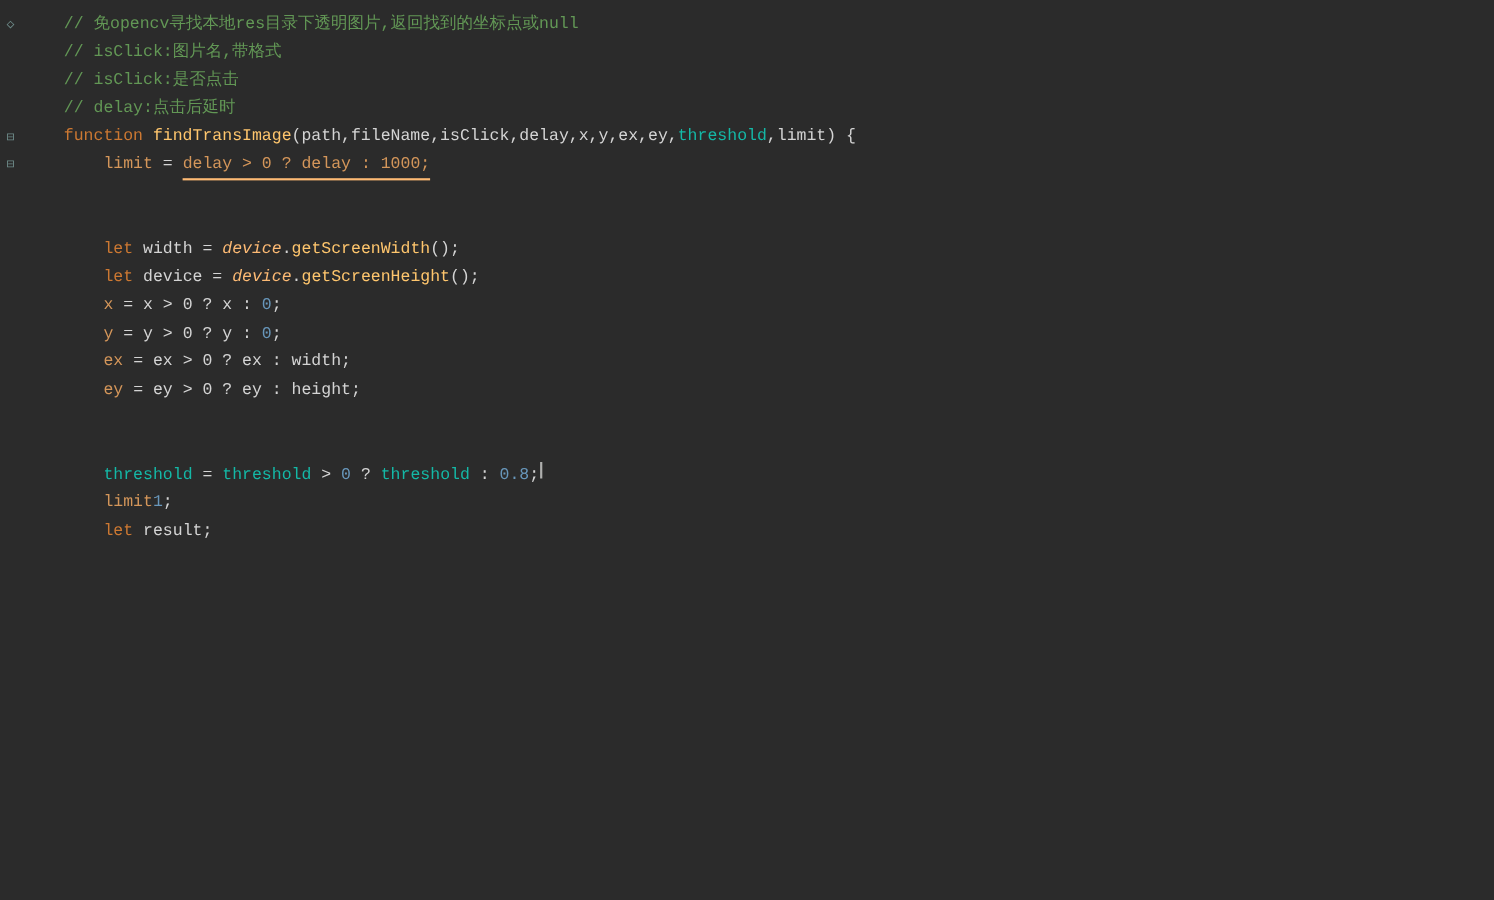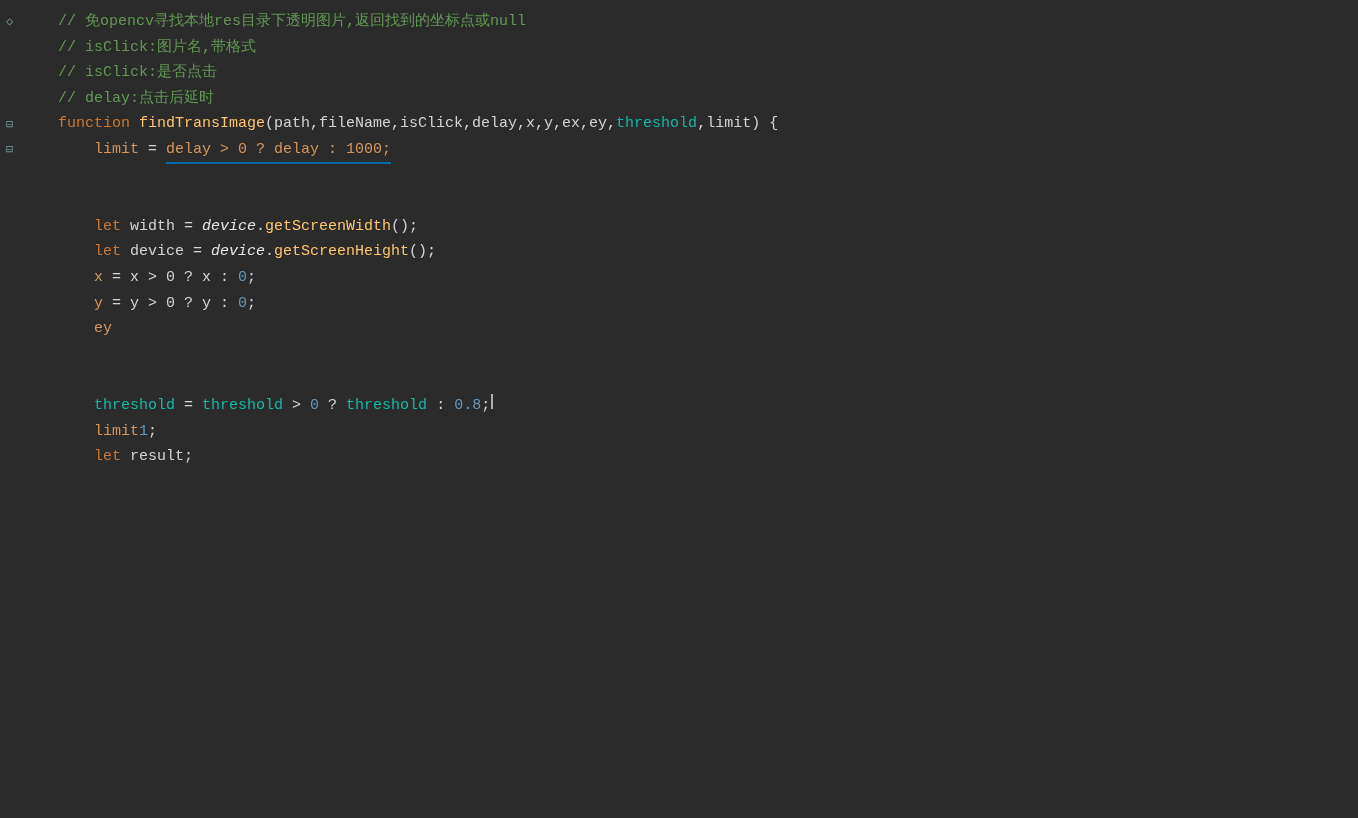--- a/index.html
+++ b/index.html
@@ -67,26 +67,26 @@
       display: flex;
       align-items: baseline;
       height: 25.6px;
       white-space: pre;
     }
 
     .c-comment { color: #629755; }
     .c-keyword { color: #cc7832; }
     .c-function { color: #ffc66d; }
     .c-number { color: #6897bb; }
-    .c-object { color: #e5e5e5; font-style: italic; }
+    .c-object { color: #fdba74; font-style: italic; }
     .c-threshold { color: #14b8a6; }
     .c-orange { color: #d4965a; }
 
     .squiggly {
-      border-bottom: 2px solid #0369a1;
+      border-bottom: 2px solid #fdba74;
       text-decoration: none;
     }
 
     .cursor {
       display: inline-block;
       width: 2px;
       height: 15px;
       background-color: #aeafad;
       vertical-align: middle;
       margin-left: 1px;
@@ -132,20 +132,21 @@
       <div class="line"><span class="c-comment">// isClick:是否点击</span></div>
       <div class="line"><span class="c-comment">// delay:点击后延时</span></div>
       <div class="line"><span class="c-keyword">function </span><span class="c-function">findTransImage</span><span>(path,fileName,isClick,delay,x,y,ex,ey,</span><span class="c-threshold">threshold</span><span>,limit) {</span></div>
       <div class="line"><span>    </span><span class="c-orange">limit</span><span> = </span><span class="c-orange squiggly">delay &gt; 0 ? delay : 1000;</span></div>
       <div class="line"></div>
       <div class="line"></div>
       <div class="line"><span>    </span><span class="c-keyword">let </span><span>width = </span><span class="c-object">device</span><span>.</span><span class="c-function">getScreenWidth</span><span>();</span></div>
       <div class="line"><span>    </span><span class="c-keyword">let </span><span>device = </span><span class="c-object">device</span><span>.</span><span class="c-function">getScreenHeight</span><span>();</span></div>
       <div class="line"><span>    </span><span class="c-orange">x</span><span> = x &gt; 0 ? x : </span><span class="c-number">0</span><span>;</span></div>
       <div class="line"><span>    </span><span class="c-orange">y</span><span> = y &gt; 0 ? y : </span><span class="c-number">0</span><span>;</span></div>
-      <div class="line"><span>    </span><span class="c-orange">ey</span></div>
+      <div class="line"><span>    </span><span class="c-orange">ex</span><span> = ex &gt; 0 ? ex : width;</span></div>
+      <div class="line"><span>    </span><span class="c-orange">ey</span><span> = ey &gt; 0 ? ey : height;</span></div>
       <div class="line"></div>
       <div class="line"></div>
       <div class="line"><span>    </span><span class="c-threshold">threshold</span><span> = </span><span class="c-threshold">threshold</span><span> &gt; </span><span class="c-number">0</span><span> ? </span><span class="c-threshold">threshold</span><span> : </span><span class="c-number">0.8</span><span>;</span><span class="cursor"></span></div>
       <div class="line"><span>    </span><span class="c-orange">limit</span><span class="c-number">1</span><span>;</span></div>
       <div class="line"><span>    </span><span class="c-keyword">let </span><span>result;</span></div>
     </div>
 </div>
 
 </body></html>

